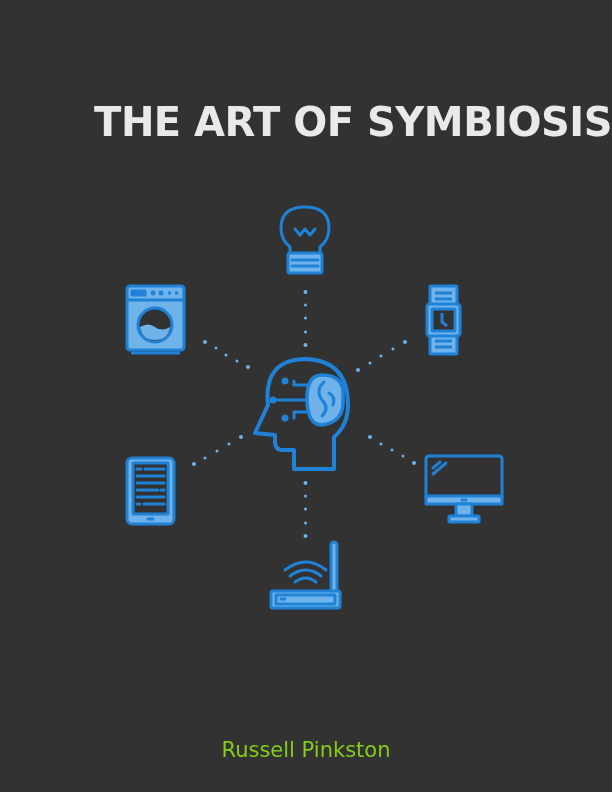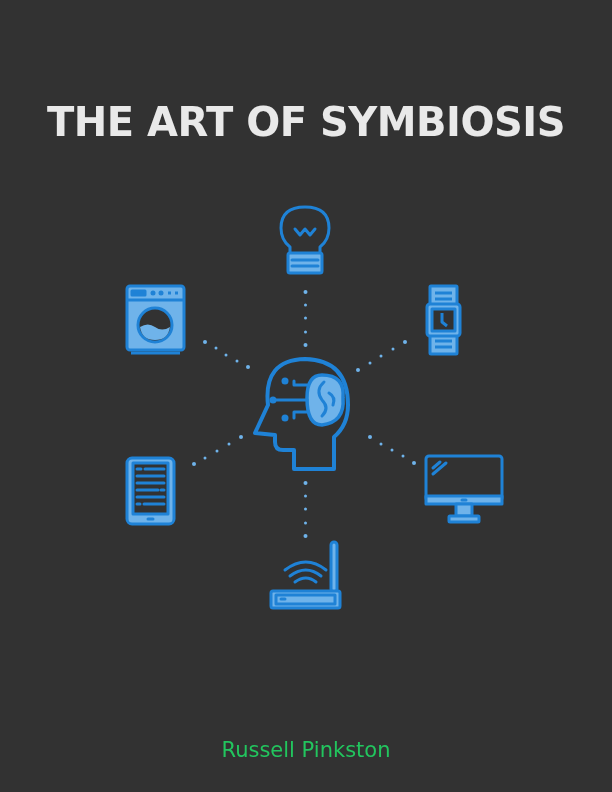--- a/index.html
+++ b/index.html
@@ -1,19 +1,19 @@
 <!DOCTYPE html>
 <html><head>
 <meta charset="utf-8">
 <style>
   html,body{margin:0;padding:0;}
   body{width:612px;height:792px;background:#323232;position:relative;overflow:hidden;}
-  .title{position:absolute;left:0;top:96px;width:612px;text-align:center;color:#e9e9e9;
+  .title{position:absolute;left:0;top:96px;width:612px;text-align:right;color:#e9e9e9;
     font-family:"DejaVu Sans",sans-serif;font-weight:bold;font-size:40px;letter-spacing:-0.5px;line-height:52px;}
-  .author{position:absolute;left:0;top:736px;width:612px;text-align:center;color:#22c55e;
+  .author{position:absolute;left:0;top:736px;width:612px;text-align:center;color:#84cc16;
     font-family:"DejaVu Sans",sans-serif;font-size:21px;line-height:28px;}
   svg.art{position:absolute;left:0;top:0;}
 </style>
 </head>
 <body>
 
 <div class="title">THE ART OF SYMBIOSIS</div>
 
 <svg class="art" width="612" height="792" viewBox="0 0 612 792">
 

